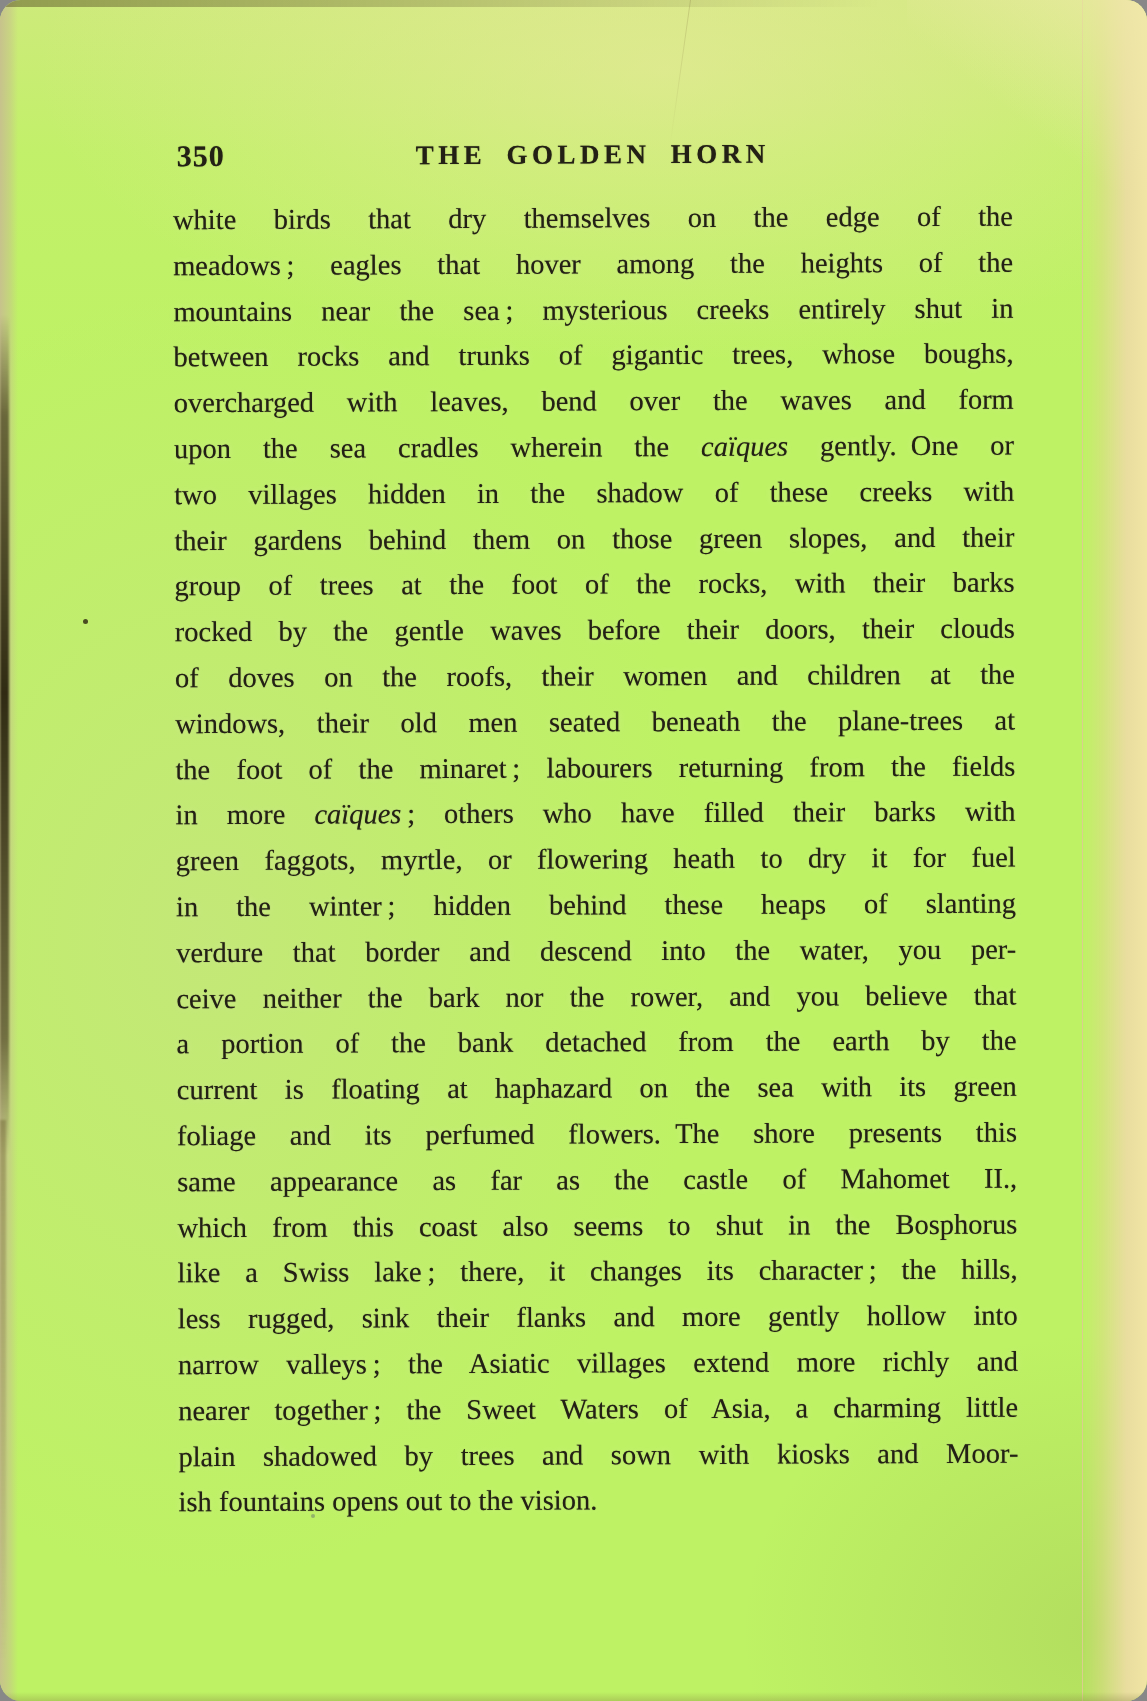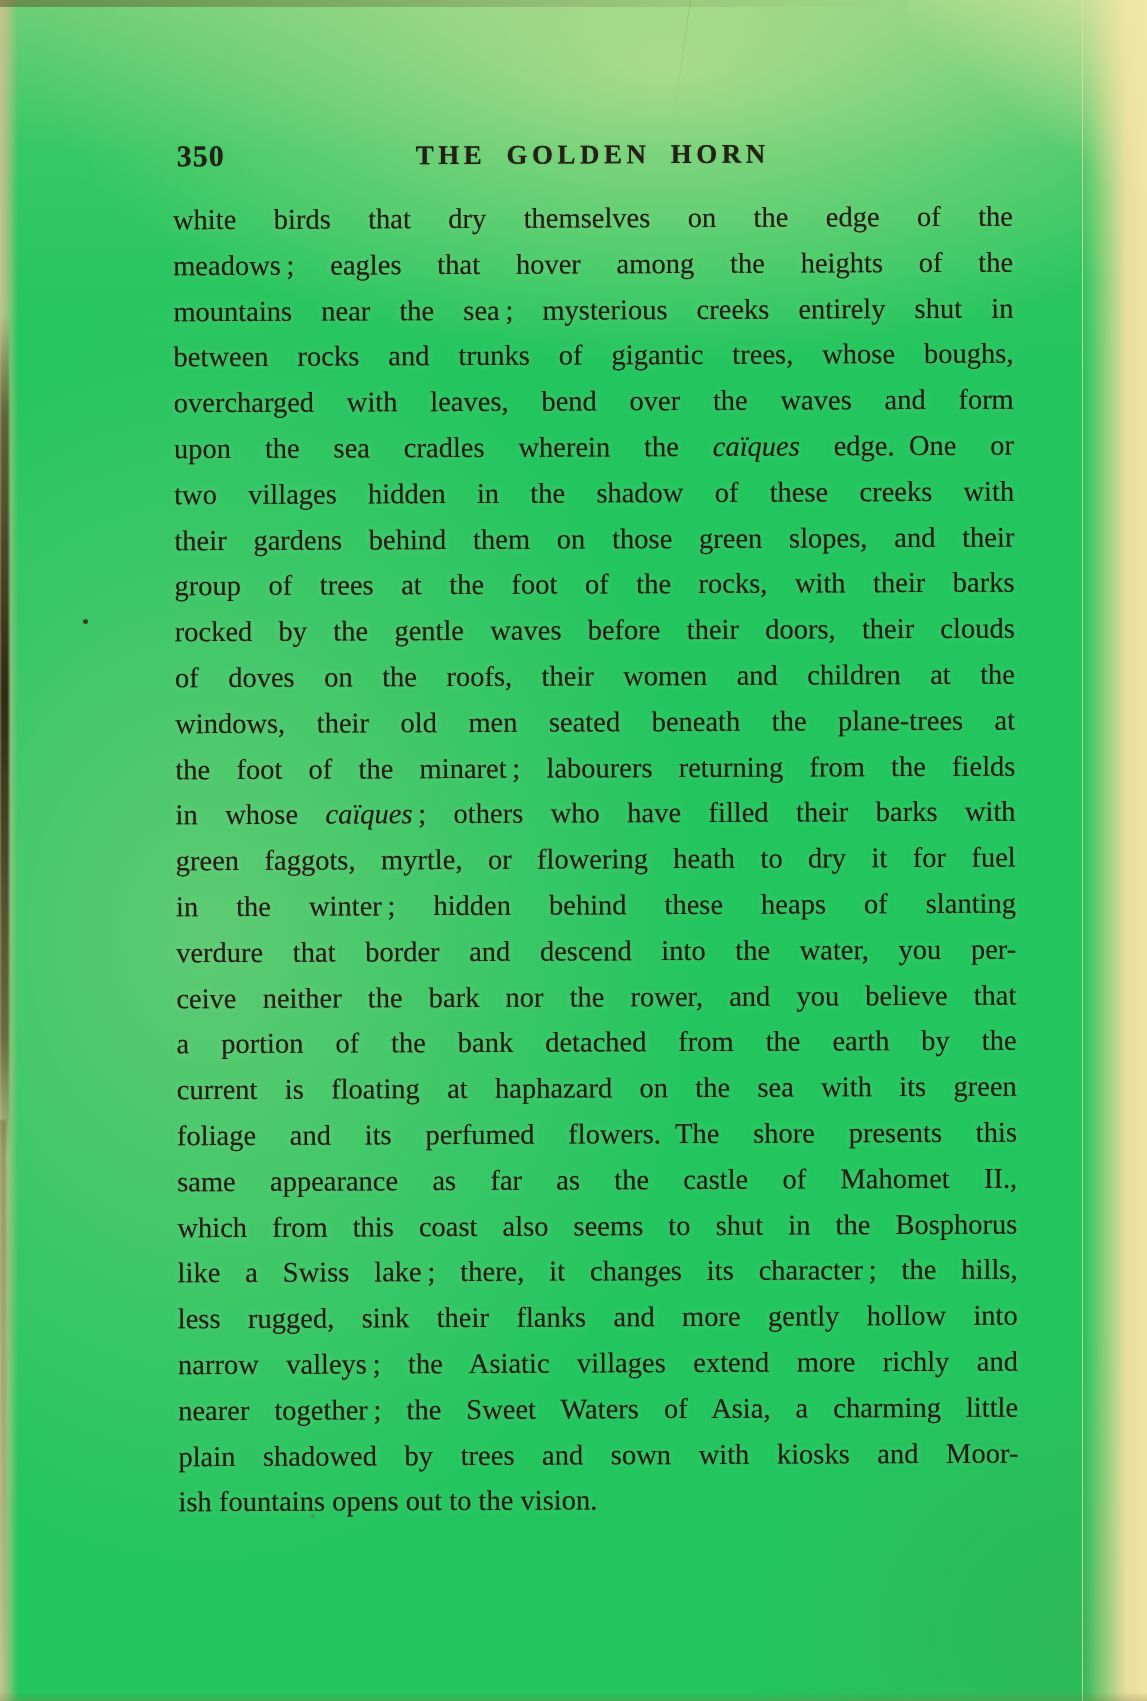--- a/index.html
+++ b/index.html
@@ -1,21 +1,22 @@
 <!DOCTYPE html>
 <html><head>
 <meta charset="utf-8">
 <style>
   html,body{margin:0;padding:0;background:#888;}
   .scan{
     position:relative;
     width:1147px;height:1701px;
     overflow:hidden;
-    background-color:#22c55e;
+    background-color:#bef264;
     font-family:"Liberation Serif","DejaVu Serif",serif;
+    border-radius:21px;
   }
   
   .paper{
     position:absolute;inset:0;
     background-image:
       radial-gradient(ellipse 900px 420px at 58% 4%, rgba(238,231,164,0.55), rgba(238,231,164,0) 70%),
       radial-gradient(ellipse 700px 900px at 18% 55%, rgba(206,212,156,0.35), rgba(206,212,156,0) 72%),
       radial-gradient(ellipse 600px 500px at 96% 96%, rgba(120,118,66,0.16), rgba(120,118,66,0) 60%),
       linear-gradient(to bottom, rgba(228,222,156,0.40) 0%, rgba(228,222,156,0.10) 9%, rgba(0,0,0,0) 22%);
   }
@@ -122,29 +123,29 @@
     <div class="folio-row">
       <div class="page-number">350</div>
       <div class="running-header">THE GOLDEN HORN</div>
     </div>
     <div class="body-text">
         <div class="line"><span>white birds that dry themselves on the edge of the</span></div>
         <div class="line"><span>meadows ; eagles that hover among the heights of the</span></div>
         <div class="line"><span>mountains near the sea ; mysterious creeks entirely shut in</span></div>
         <div class="line"><span>between rocks and trunks of gigantic trees, whose boughs,</span></div>
         <div class="line"><span>overcharged with leaves, bend over the waves and form</span></div>
-        <div class="line"><span>upon the sea cradles wherein the </span><i>caïques</i><span> edge. One or</span></div>
+        <div class="line"><span>upon the sea cradles wherein the </span><i>caïques</i><span> gently. One or</span></div>
         <div class="line"><span>two villages hidden in the shadow of these creeks with</span></div>
         <div class="line"><span>their gardens behind them on those green slopes, and their</span></div>
         <div class="line"><span>group of trees at the foot of the rocks, with their barks</span></div>
         <div class="line"><span>rocked by the gentle waves before their doors, their clouds</span></div>
         <div class="line"><span>of doves on the roofs, their women and children at the</span></div>
         <div class="line"><span>windows, their old men seated beneath the plane-trees at</span></div>
         <div class="line"><span>the foot of the minaret ; labourers returning from the fields</span></div>
-        <div class="line"><span>in whose </span><i>caïques</i><span> ; others who have filled their barks with</span></div>
+        <div class="line"><span>in more </span><i>caïques</i><span> ; others who have filled their barks with</span></div>
         <div class="line"><span>green faggots, myrtle, or flowering heath to dry it for fuel</span></div>
         <div class="line"><span>in the winter ; hidden behind these heaps of slanting</span></div>
         <div class="line"><span>verdure that border and descend into the water, you per-</span></div>
         <div class="line"><span>ceive neither the bark nor the rower, and you believe that</span></div>
         <div class="line"><span>a portion of the bank detached from the earth by the</span></div>
         <div class="line"><span>current is floating at haphazard on the sea with its green</span></div>
         <div class="line"><span>foliage and its perfumed flowers. The shore presents this</span></div>
         <div class="line"><span>same appearance as far as the castle of Mahomet II.,</span></div>
         <div class="line"><span>which from this coast also seems to shut in the Bosphorus</span></div>
         <div class="line"><span>like a Swiss lake ; there, it changes its character ; the hills,</span></div>

